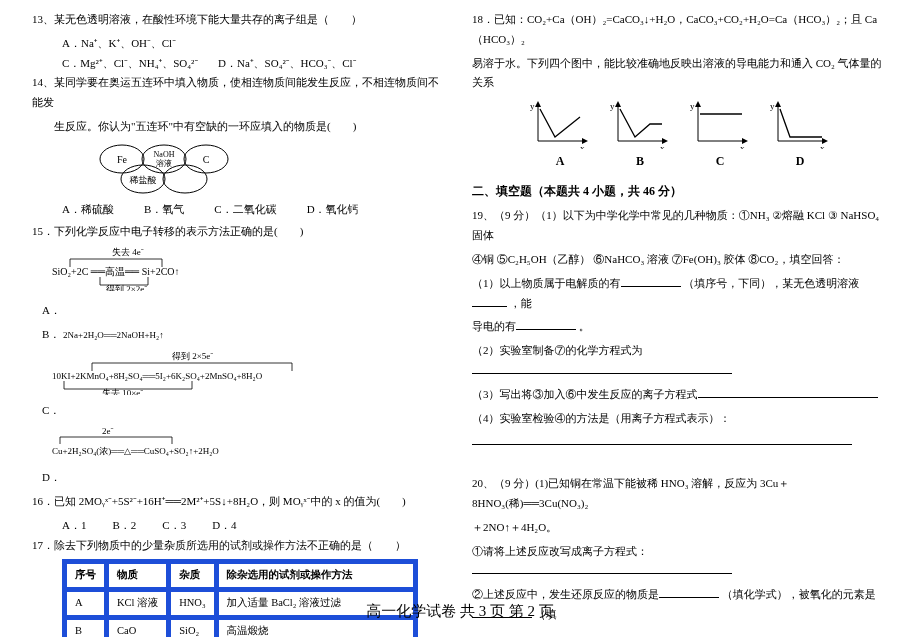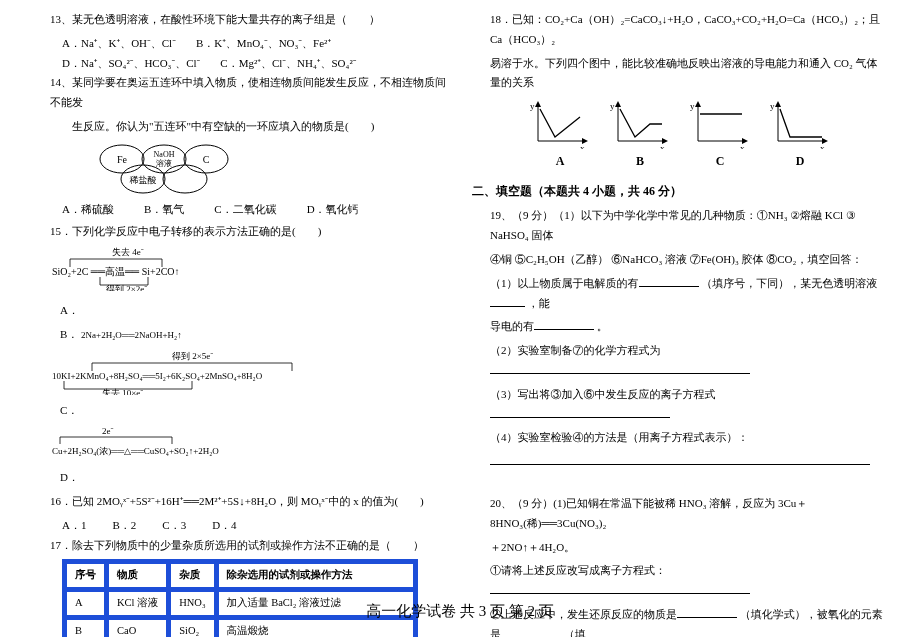--- a/index.html
+++ b/index.html
@@ -13,21 +13,21 @@
       display: flex;
       padding: 10px 20px 25px 20px;
       position: relative;
     }
     .column {
       flex: 1;
       padding: 0 12px;
       line-height: 1.8;
     }
     .column.left { border-right: none; }
-    .q-line { margin-bottom: 4px; margin-left: 18px; }
+    .q-line { margin-bottom: 4px; }
     .q-line.indent { padding-left: 22px; }
     .options-row { padding-left: 30px; display: flex; flex-wrap: wrap; gap: 4px 20px; }
     .option-item { white-space: nowrap; }
     .rings {
       display: block;
       margin: 4px 0 4px 60px;
     }
     table.tbl {
       border-collapse: collapse;
       margin: 4px 0 4px 30px;
@@ -59,25 +59,24 @@
     .single-opts { padding-left: 30px; display:flex; gap: 26px; }
   </style>
 </head>
 <body>
 
 <div class="column left">
 
   <div class="q-line">13、某无色透明溶液，在酸性环境下能大量共存的离子组是（　　）</div>
   <div class="options-row">
     <span class="option-item">A．Na⁺、K⁺、OH⁻、Cl⁻</span>
-    <span class="option-item">B．K⁺、MnO₄⁻、NO₃⁻、Fe²⁺</span>
   </div>
   <div class="options-row">
+    <span class="option-item">C．Mg²⁺、Cl⁻、NH₄⁺、SO₄²⁻</span>
     <span class="option-item">D．Na⁺、SO₄²⁻、HCO₃⁻、Cl⁻</span>
-    <span class="option-item">C．Mg²⁺、Cl⁻、NH₄⁺、SO₄²⁻</span>
   </div>
 
   <div class="q-line">14、某同学要在奥运五连环中填入物质，使相连物质间能发生反应，不相连物质间不能发</div>
   <div class="q-line indent">生反应。你认为"五连环"中有空缺的一环应填入的物质是(　　)</div>
   <svg class="rings" width="200" height="55">
     <ellipse cx="30" cy="18" rx="22" ry="14" fill="none" stroke="#000" stroke-width="1"></ellipse>
     <ellipse cx="72" cy="18" rx="22" ry="14" fill="none" stroke="#000" stroke-width="1"></ellipse>
     <ellipse cx="114" cy="18" rx="22" ry="14" fill="none" stroke="#000" stroke-width="1"></ellipse>
     <ellipse cx="51" cy="38" rx="22" ry="14" fill="none" stroke="#000" stroke-width="1"></ellipse>
     <ellipse cx="93" cy="38" rx="22" ry="14" fill="none" stroke="#000" stroke-width="1"></ellipse>

